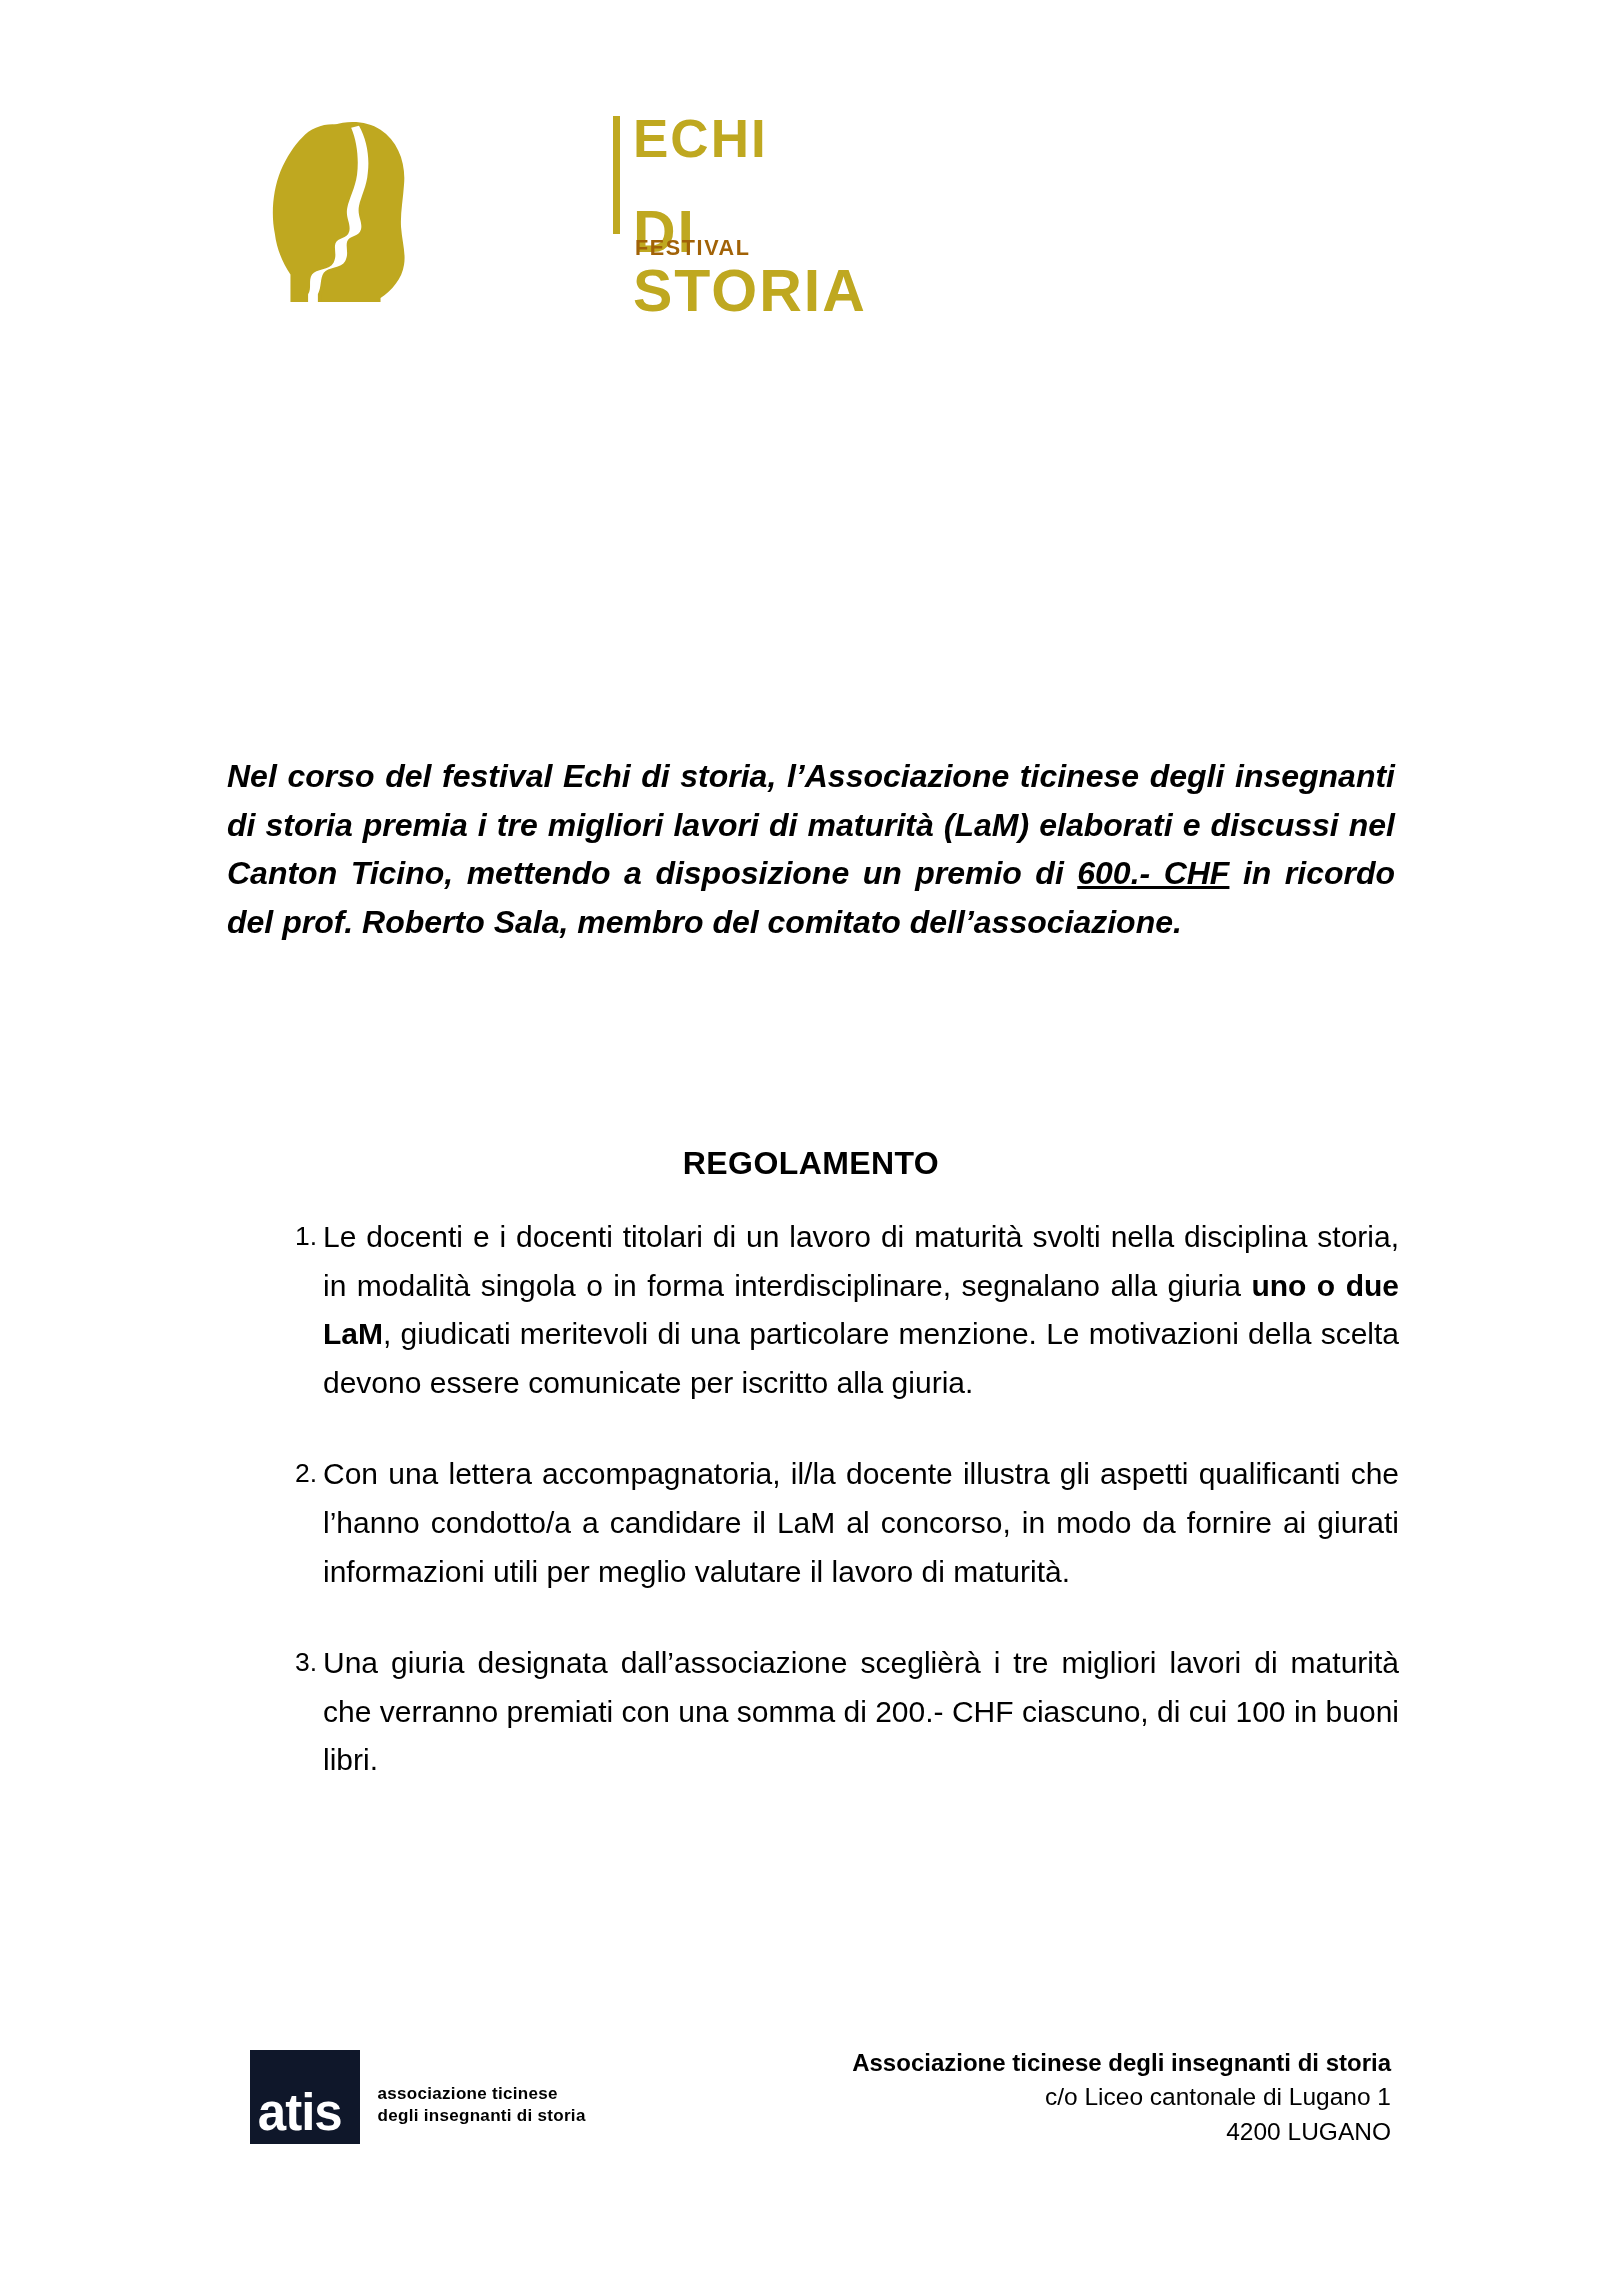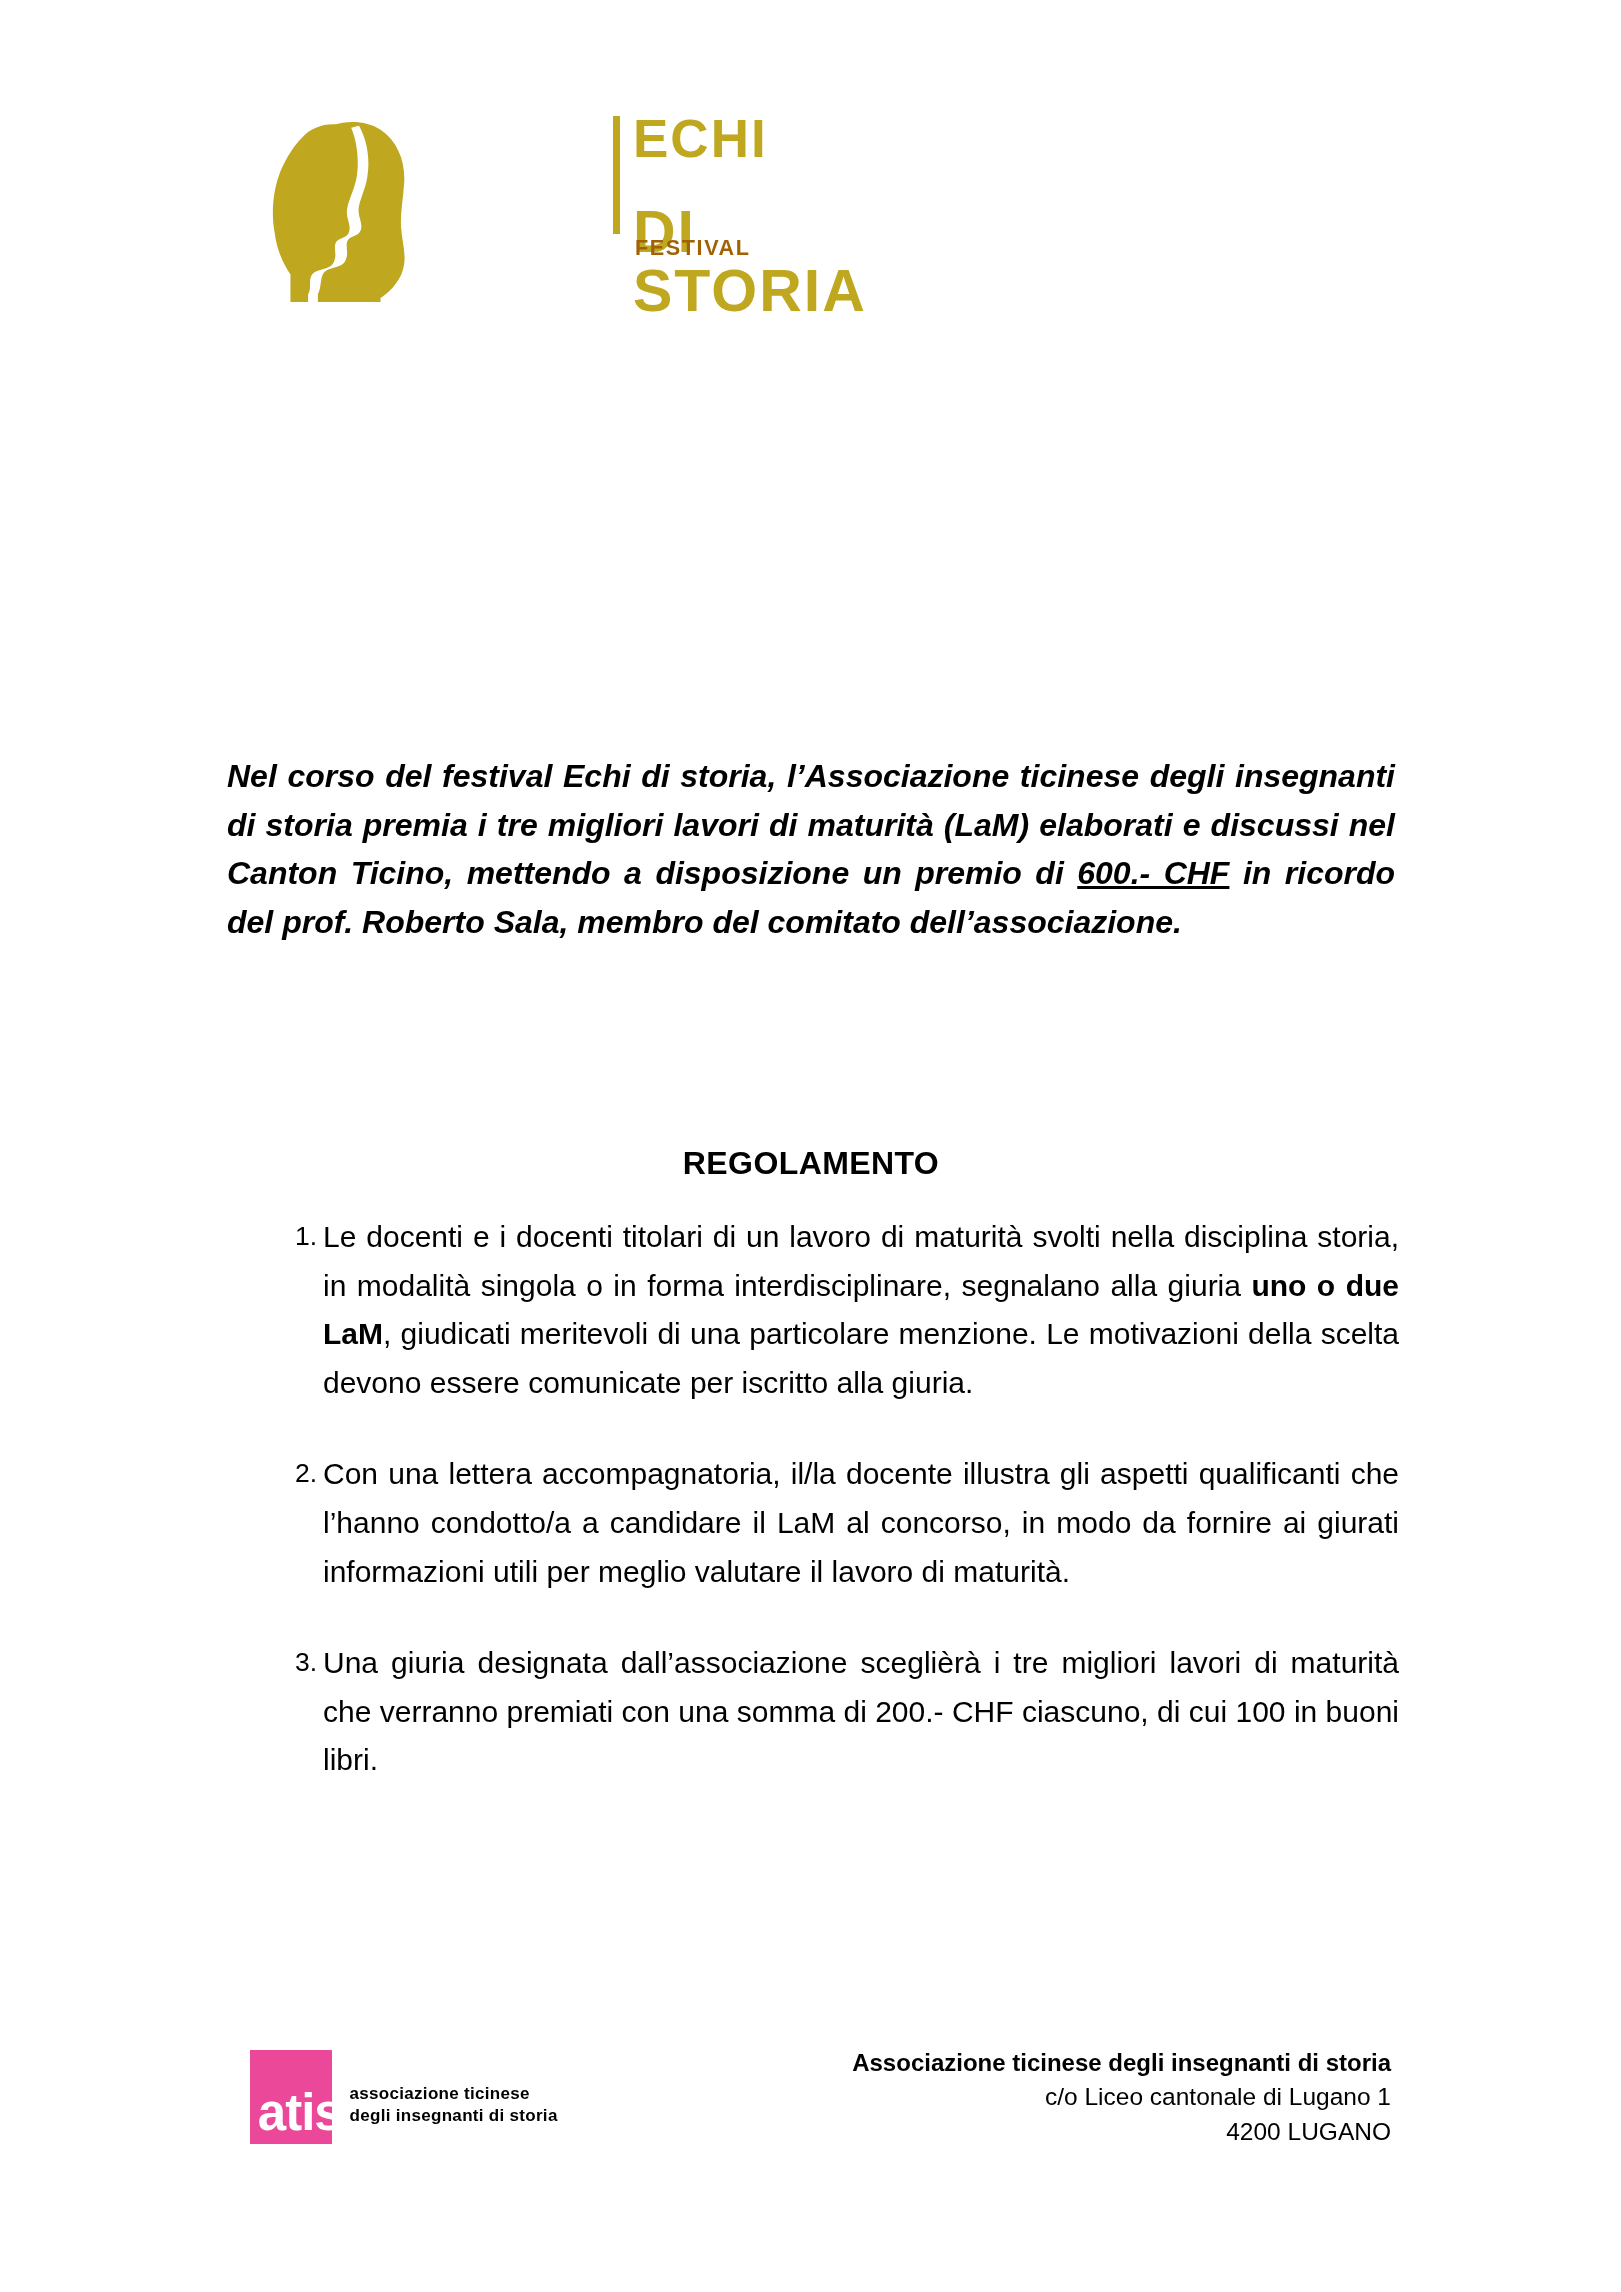--- a/index.html
+++ b/index.html
@@ -169,23 +169,23 @@
     height: 196px;
   }
   .atis-logo {
     position: absolute;
     left: 250px;
     top: 31px;
     display: flex;
     align-items: flex-end;
   }
   .atis-mark {
-    width: 82px;
+    width: 110px;
     height: 94px;
-    background: #ec4899;
+    background: #0f172a;
     position: relative;
   }
   .atis-mark span {
     position: absolute;
     left: 7.8px;
     bottom: 5.9px;
     color: #ffffff;
     font-size: 51px;
     font-weight: bold;
     letter-spacing: -1px;

